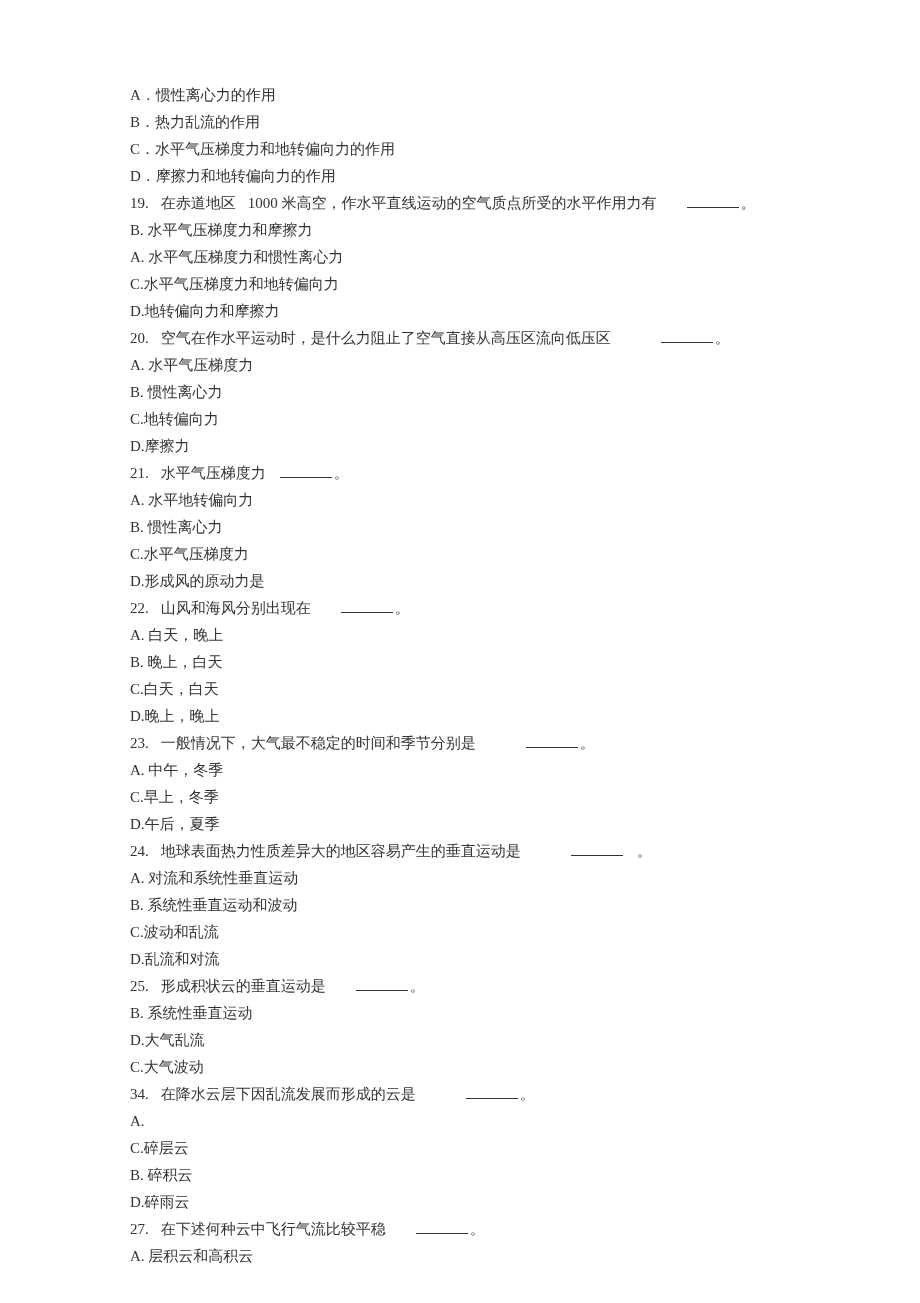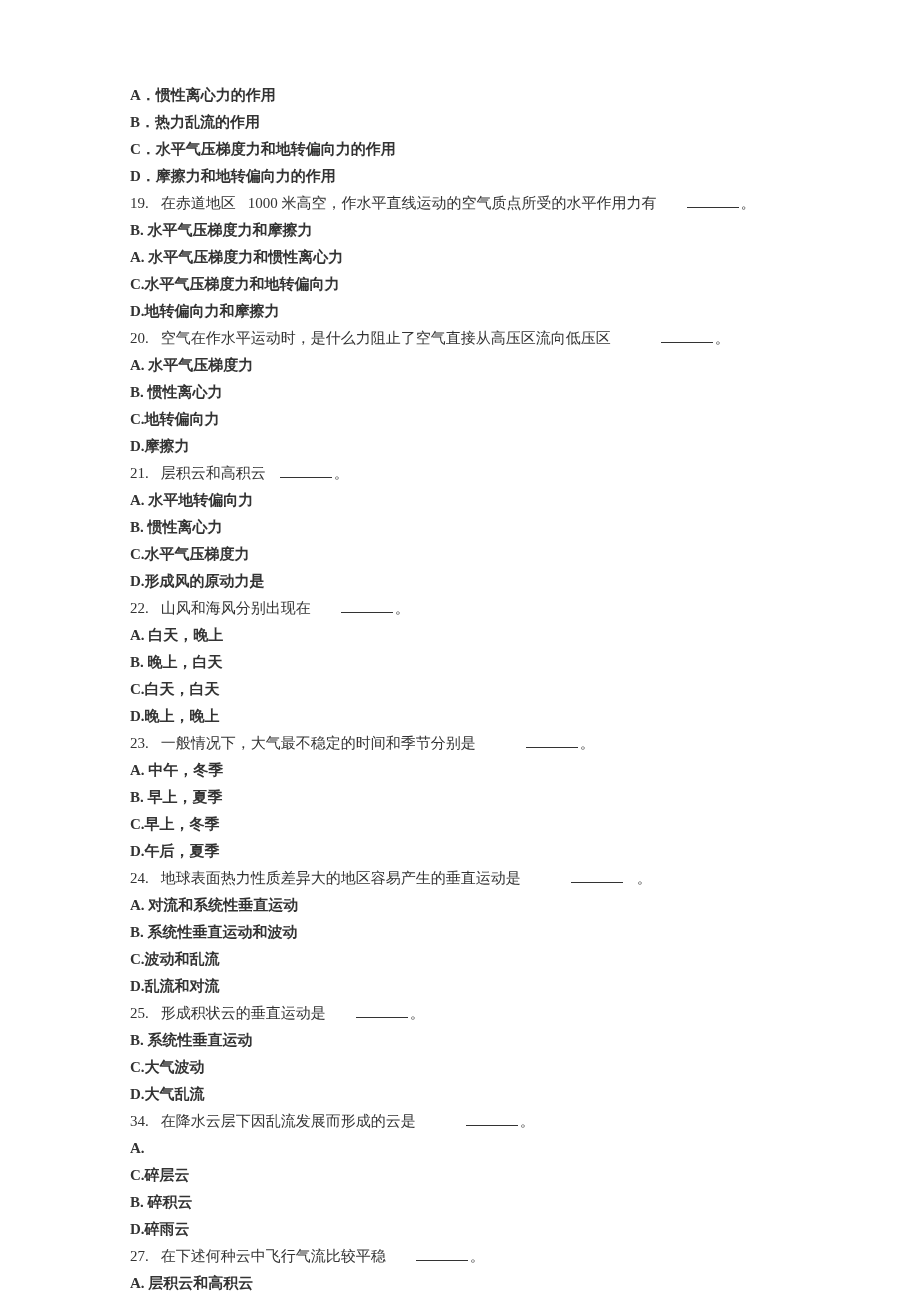--- a/index.html
+++ b/index.html
@@ -11,21 +11,20 @@
     line-height: 1.8;
   }
   .page {
     width: 920px;
     min-height: 1303px;
     padding: 82px 130px 60px 130px;
     box-sizing: border-box;
   }
   .line {
     white-space: nowrap;
-    font-weight: bold;
   }
   .q-stem {
     white-space: nowrap;
   }
   .blank {
     display: inline-block;
     border-bottom: 1px solid #333;
     width: 52px;
     height: 0.95em;
     vertical-align: baseline;
@@ -55,57 +54,56 @@
 
   <div class="q-stem">
     <span>20.</span><span class="gap-s"></span><span>空气在作水平运动时，是什么力阻止了空气直接从高压区流向低压区</span><span class="gap-l"></span><span class="blank"></span><span>。</span>
   </div>
   <div class="line">A. 水平气压梯度力</div>
   <div class="line">B. 惯性离心力</div>
   <div class="line">C.地转偏向力</div>
   <div class="line">D.摩擦力</div>
 
   <div class="q-stem">
-    <span>21.</span><span class="gap-s"></span><span>层积云和高积云</span><span class="gap-s"></span><span class="blank"></span><span>。</span>
+    <span>21.</span><span class="gap-s"></span><span>水平气压梯度力</span><span class="gap-s"></span><span class="blank"></span><span>。</span>
   </div>
   <div class="line">A. 水平地转偏向力</div>
   <div class="line">B. 惯性离心力</div>
   <div class="line">C.水平气压梯度力</div>
   <div class="line">D.形成风的原动力是</div>
 
   <div class="q-stem">
     <span>22.</span><span class="gap-s"></span><span>山风和海风分别出现在</span><span class="gap-m"></span><span class="blank"></span><span>。</span>
   </div>
   <div class="line">A. 白天，晚上</div>
   <div class="line">B. 晚上，白天</div>
   <div class="line">C.白天，白天</div>
   <div class="line">D.晚上，晚上</div>
 
   <div class="q-stem">
     <span>23.</span><span class="gap-s"></span><span>一般情况下，大气最不稳定的时间和季节分别是</span><span class="gap-l"></span><span class="blank"></span><span>。</span>
   </div>
   <div class="line">A. 中午，冬季</div>
-  <div class="line">B. 早上，夏季</div>
   <div class="line">C.早上，冬季</div>
   <div class="line">D.午后，夏季</div>
 
   <div class="q-stem">
     <span>24.</span><span class="gap-s"></span><span>地球表面热力性质差异大的地区容易产生的垂直运动是</span><span class="gap-l"></span><span class="blank"></span><span class="gap-s"></span><span>。</span>
   </div>
   <div class="line">A. 对流和系统性垂直运动</div>
   <div class="line">B. 系统性垂直运动和波动</div>
   <div class="line">C.波动和乱流</div>
   <div class="line">D.乱流和对流</div>
 
   <div class="q-stem">
     <span>25.</span><span class="gap-s"></span><span>形成积状云的垂直运动是</span><span class="gap-m"></span><span class="blank"></span><span>。</span>
   </div>
   <div class="line">B. 系统性垂直运动</div>
+  <div class="line">D.大气乱流</div>
   <div class="line">C.大气波动</div>
-  <div class="line">D.大气乱流</div>
 
   <div class="q-stem">
     <span>34.</span><span class="gap-s"></span><span>在降水云层下因乱流发展而形成的云是</span><span class="gap-l"></span><span class="blank"></span><span>。</span>
   </div>
   <div class="line">A.</div>
   <div class="line">C.碎层云</div>
   <div class="line">B. 碎积云</div>
   <div class="line">D.碎雨云</div>
 
   <div class="q-stem">

